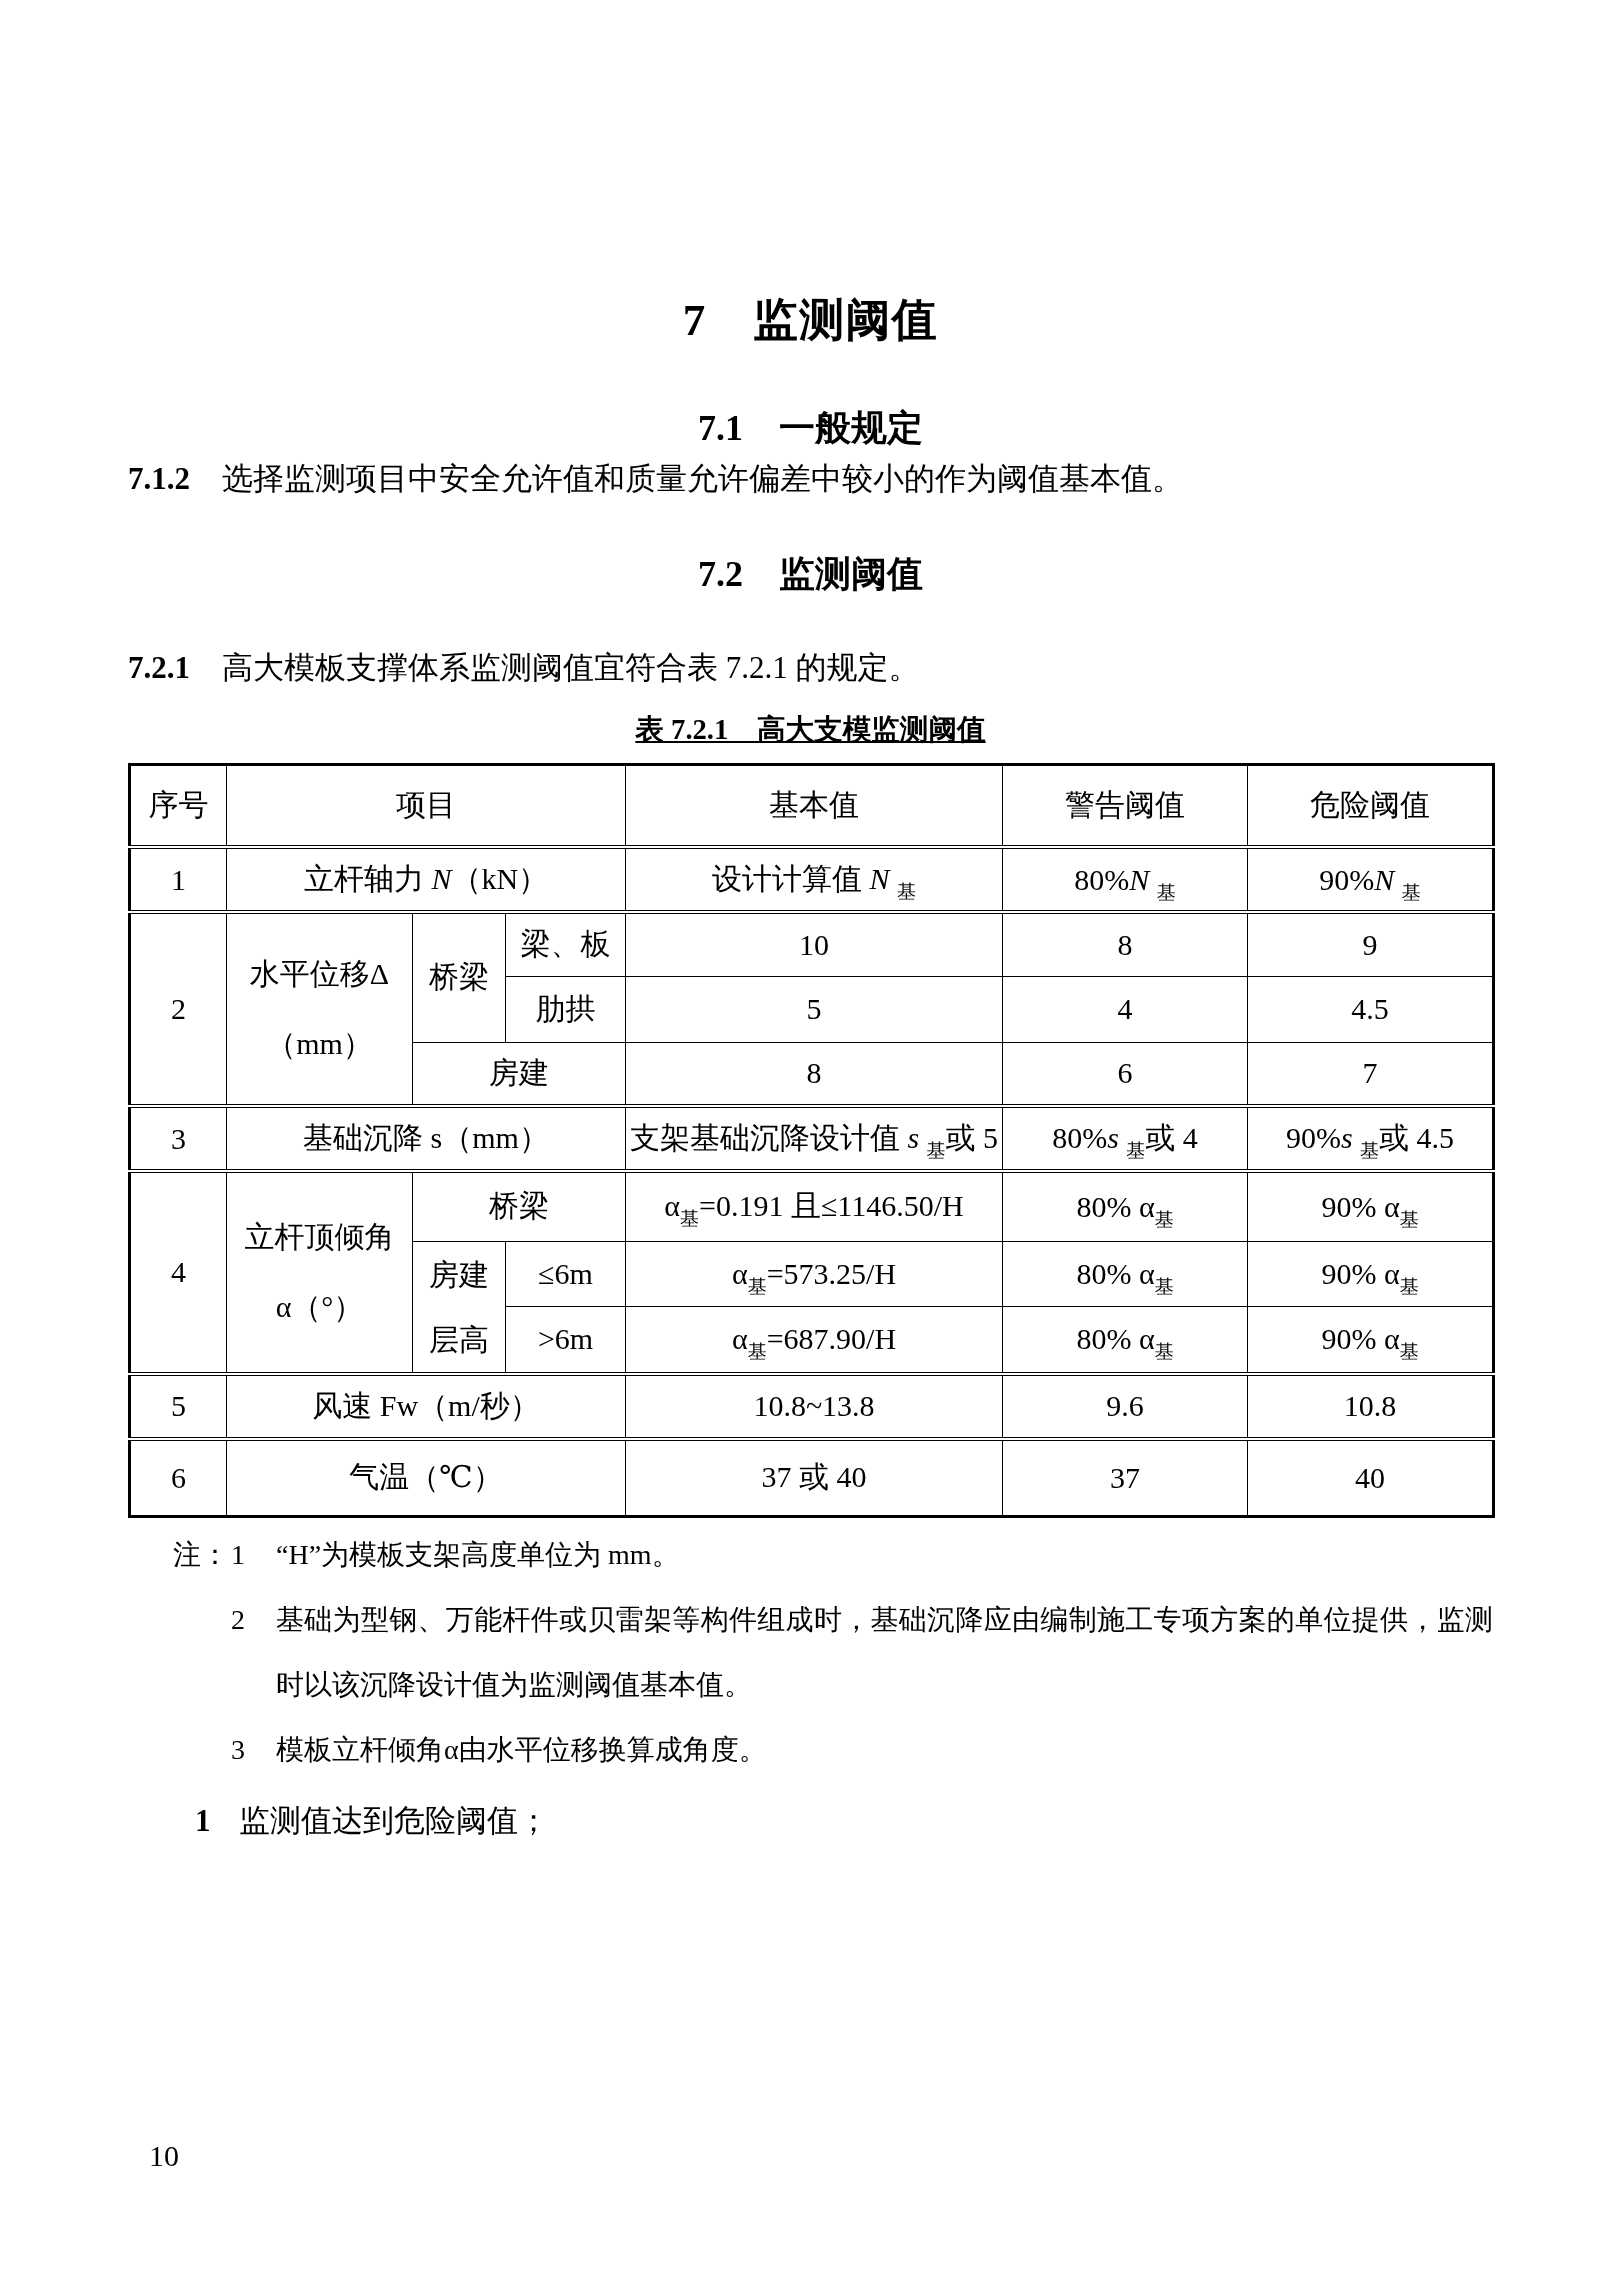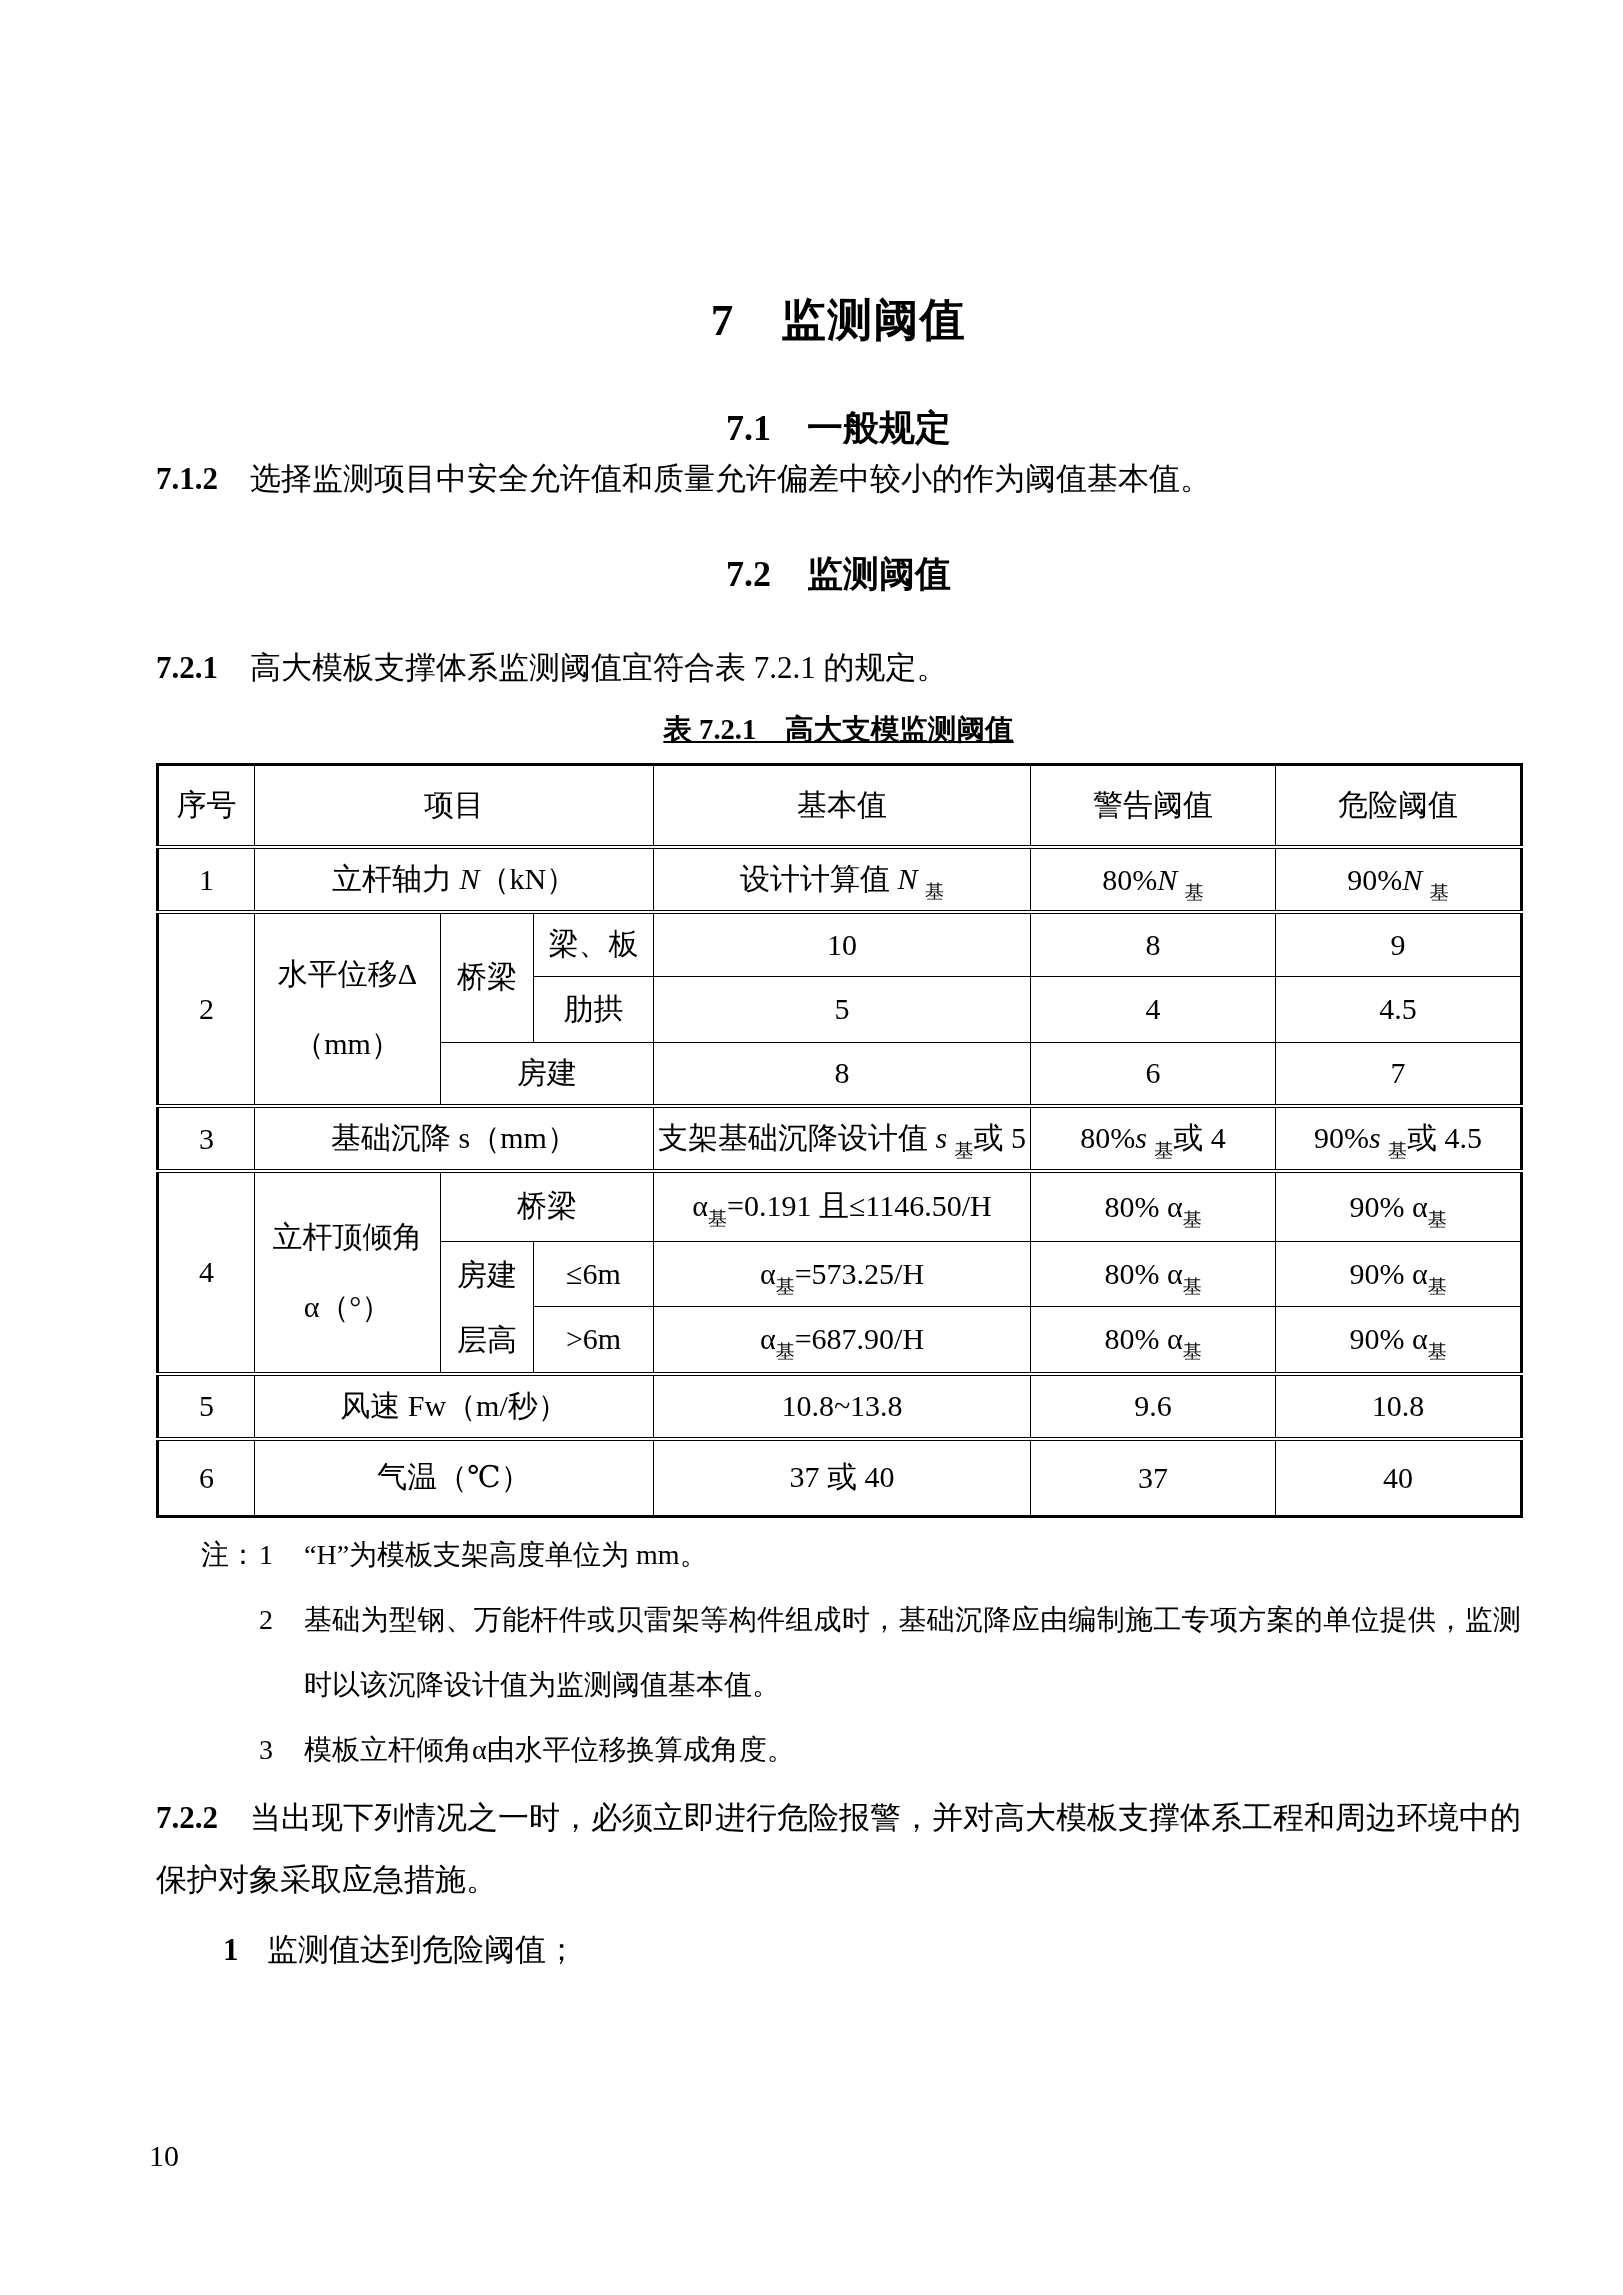--- a/index.html
+++ b/index.html
@@ -4,21 +4,21 @@
 <style>
   html,body { margin:0; padding:0; background:#888; }
   .page {
     position:relative;
     width:1624px; height:2295px;
     margin:0 auto;
     background:#ffffff;
     color:#000;
     font-family:"Liberation Serif","DejaVu Serif",serif;
   }
-  .content { position:absolute; left:156px; top:0; width:1365px; }
+  .content { position:absolute; left:128px; top:0; width:1365px; }
 
   .h1 {
     margin-top:297px;
     text-align:center;
     font-size:45px; font-weight:bold;
     line-height:47px;
     letter-spacing:1.3px;
   }
   .h2 { text-align:center; font-size:36px; font-weight:bold; line-height:38px; }
   .h2.s71 { margin-top:65px; }
@@ -201,21 +201,20 @@
         <span class="note-num">2</span>
         <div class="note-text">基础为型钢、万能杆件或贝雷架等构件组成时，基础沉降应由编制施工专项方案的单位提供，监测时以该沉降设计值为监测阈值基本值。</div>
       </div>
       <div class="note-row">
         <span class="note-spacer"></span>
         <span class="note-num">3</span>
         <div class="note-text">模板立杆倾角α由水平位移换算成角度。</div>
       </div>
     </div>
 
-    <p class="clause c722"><span class="lbl">7.2.2</span><span>当出现下列情况之一时，必须立即进行危险报警，并对高大模板支撑体系工程和周边环境中的保护对象采取应急措施。</span></p>
 
     <p class="item i1"><span class="num">1</span><span>监测值达到危险阈值；</span></p>
 
 
   </div>
 
   <div class="page-number">10</div>
 </div>
 
 

